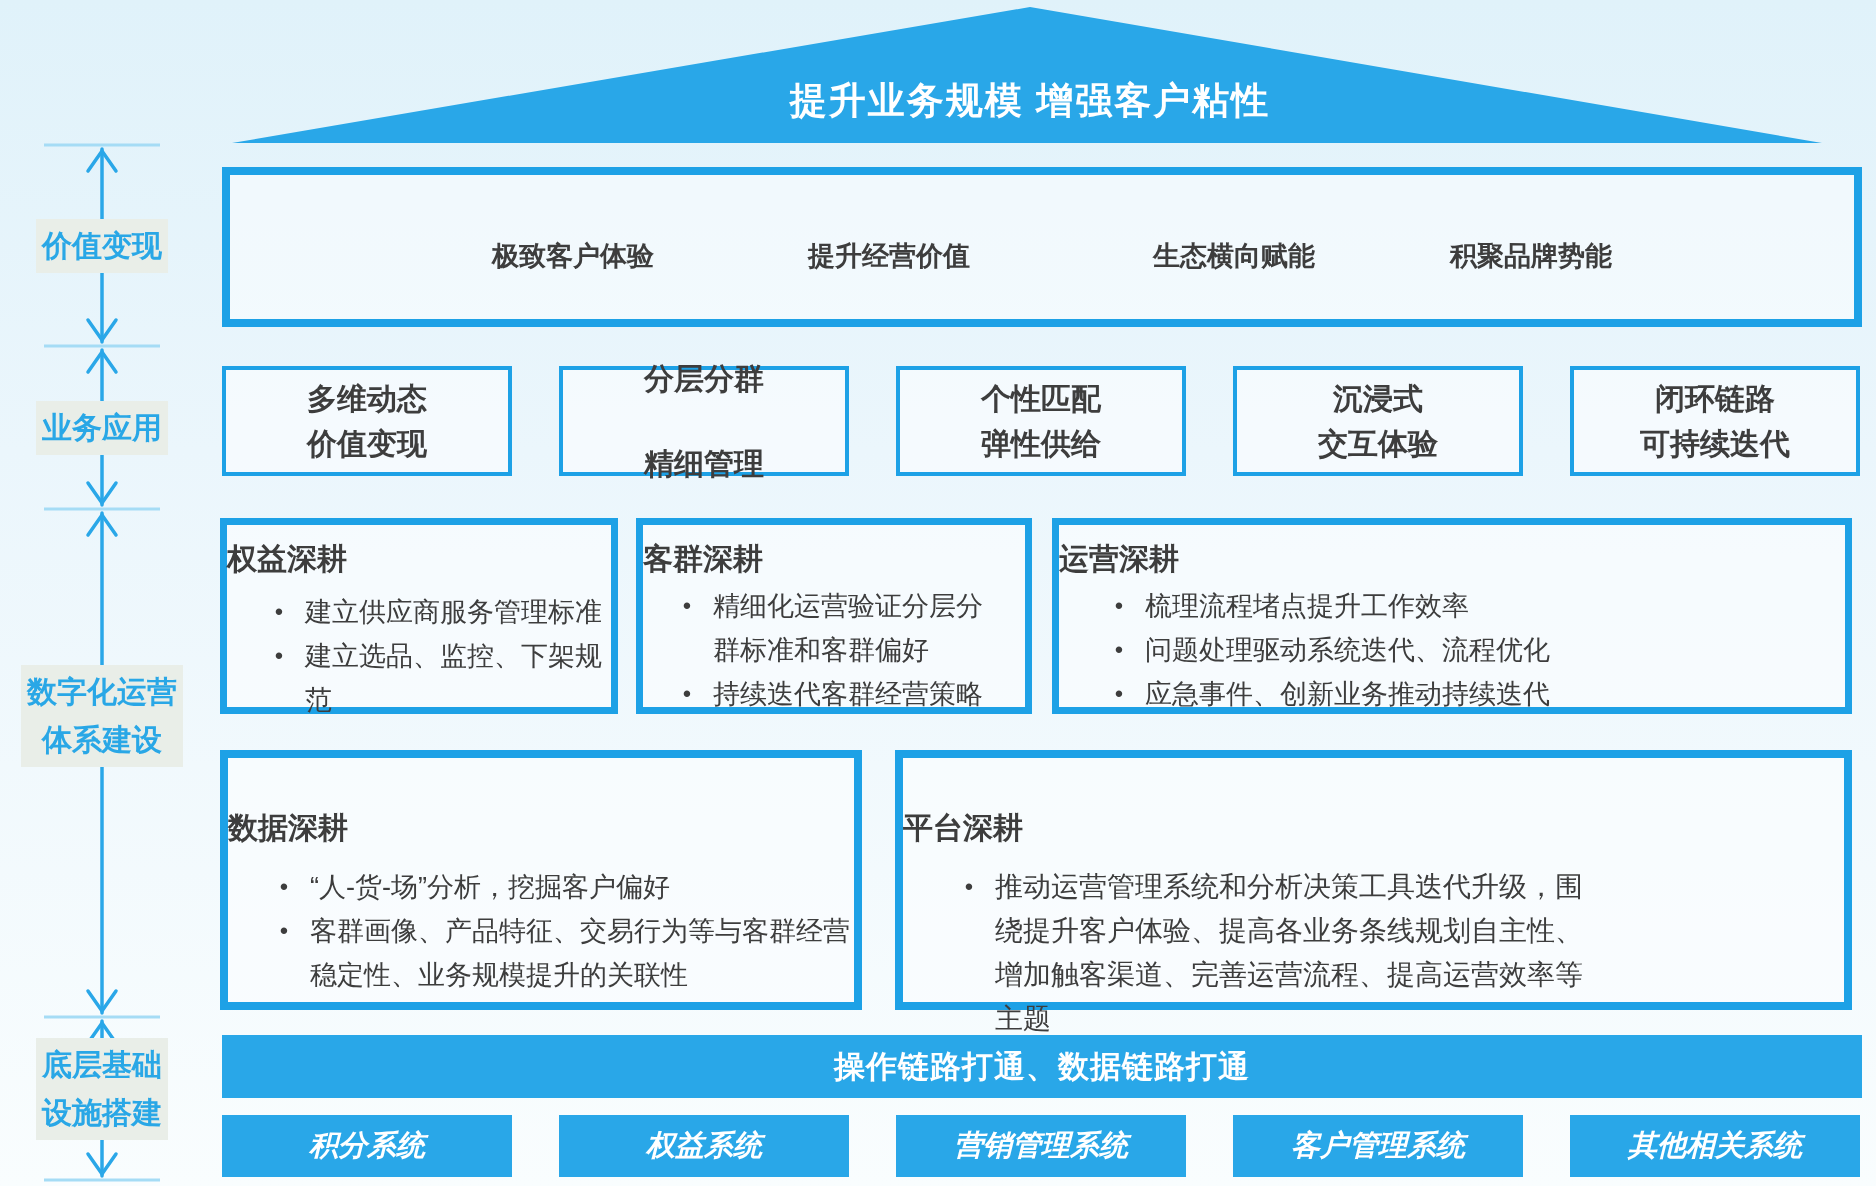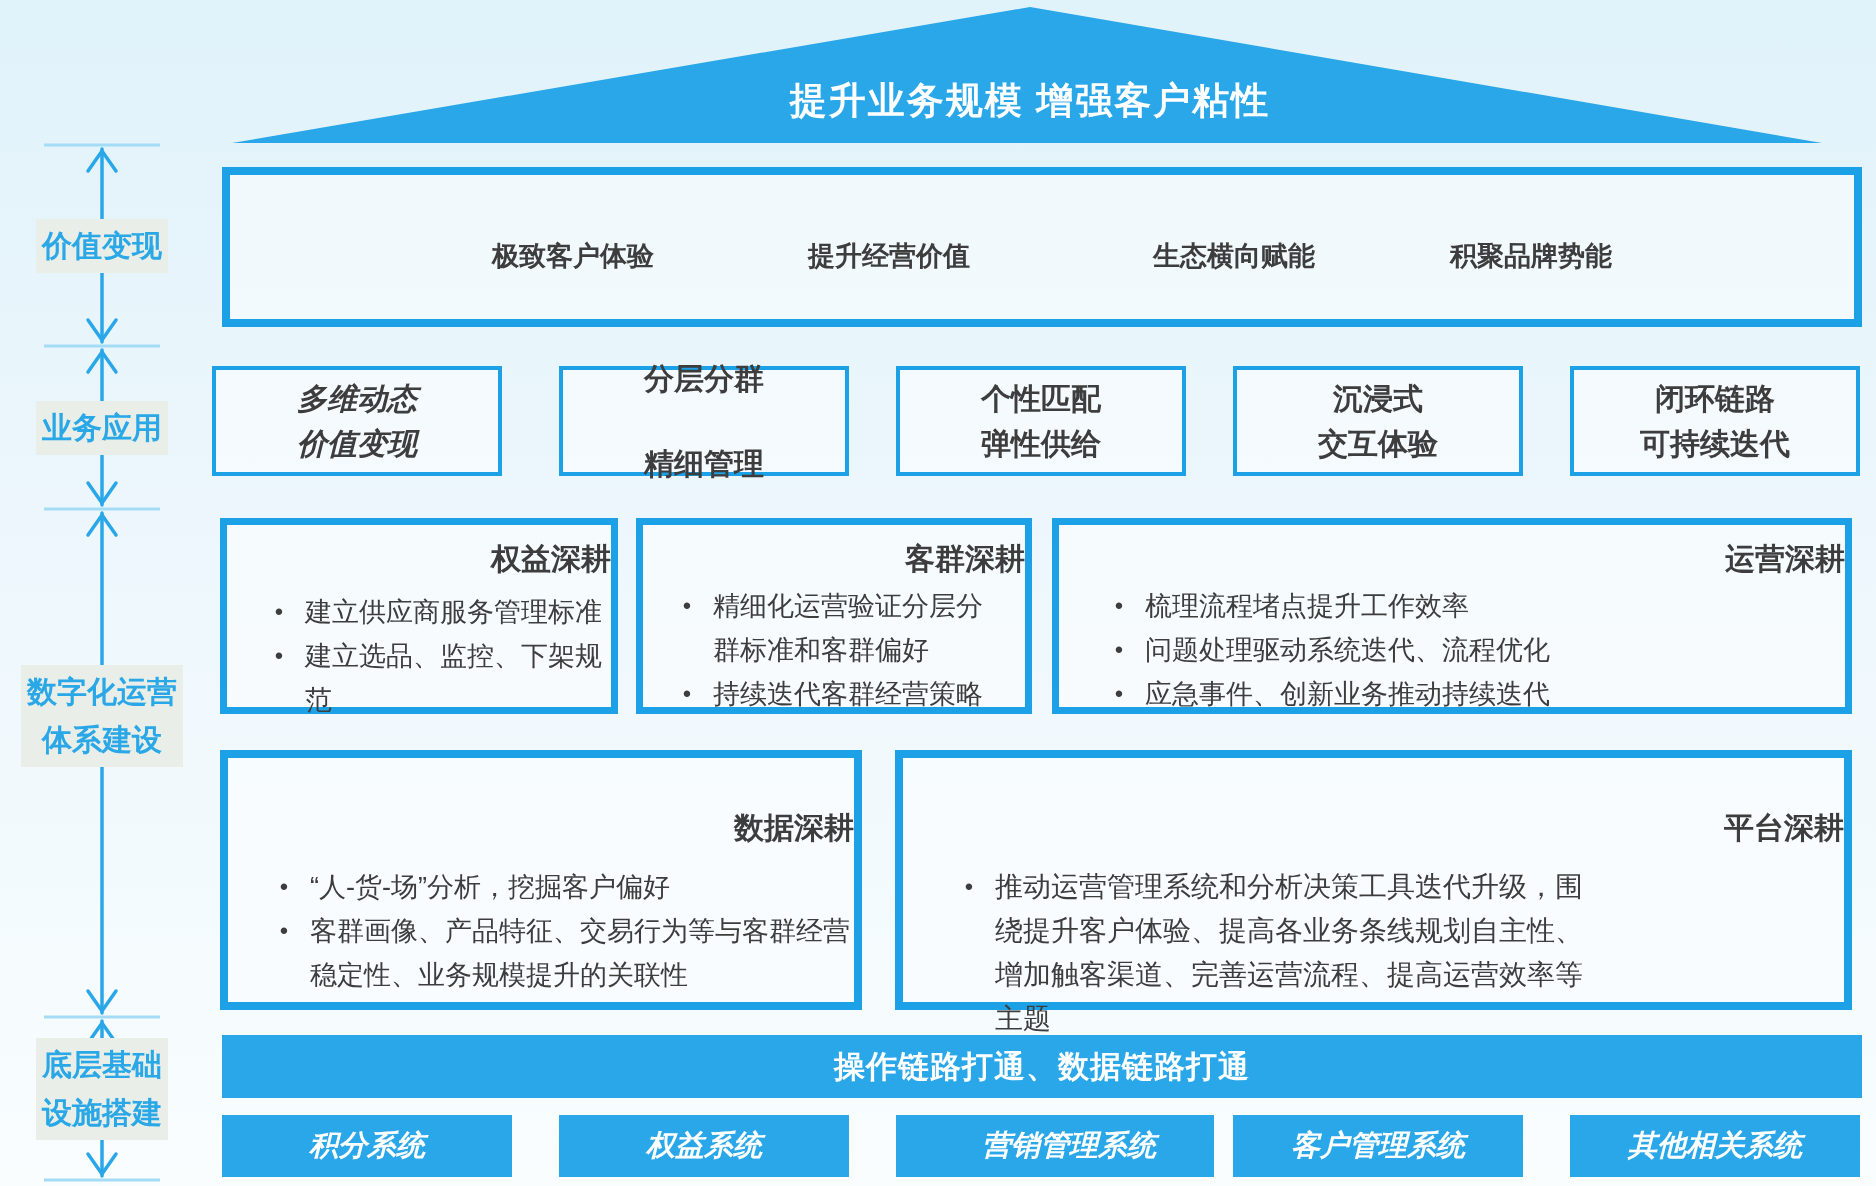--- a/index.html
+++ b/index.html
@@ -26,21 +26,21 @@
   
   .app-box{position:absolute;top:366px;width:290px;height:110px;box-sizing:border-box;
            border:4px solid #1da1e6;background:rgba(252,254,255,.6);
            display:flex;flex-direction:column;align-items:center;justify-content:center;
            color:#3d3d3d;font-size:30px;font-weight:bold;line-height:45px;text-align:center;}
 
   
   .cult-box{position:absolute;box-sizing:border-box;border:7px solid #1da1e6;
             background:rgba(252,254,255,.6);}
   .cult-box.thick{border-width:8px;}
-  .cult-title{text-align:right;color:#3d3d3d;font-size:30px;font-weight:bold;margin-top:14px;}
+  .cult-title{text-align:left;color:#3d3d3d;font-size:30px;font-weight:bold;margin-top:14px;}
   .cult-box.deep .cult-title{margin-top:50px;}
   .bullets{margin-top:10px;}
   .bullet{display:flex;align-items:flex-start;color:#3d3d3d;}
   .dot{flex:0 0 52px;text-align:center;font-size:24px;line-height:44px;}
   .btext{font-size:27px;line-height:44px;}
 
   
   .bar{position:absolute;left:222px;top:1035px;width:1640px;height:63px;background:#29a7e8;
        display:flex;align-items:center;justify-content:center;
        color:#ffffff;font-size:31px;font-weight:bold;letter-spacing:1px;}
@@ -97,21 +97,21 @@
   </svg>
   <div class="roof-title">提升业务规模 增强客户粘性</div>
 
   <div class="value-box">
     <span class="value-item" style="left:343px;">极致客户体验</span>
     <span class="value-item" style="left:659px;">提升经营价值</span>
     <span class="value-item" style="left:1004px;">生态横向赋能</span>
     <span class="value-item" style="left:1301px;">积聚品牌势能</span>
   </div>
 
-  <div class="app-box" style="left:212px;font-style:italic;">
+  <div class="app-box" style="left:222px;">
     <div>多维动态</div>
     <div>价值变现</div>
   </div>
   <div class="app-box" style="left:559px;gap:40px;">
     <div>分层分群</div>
     <div>精细管理</div>
   </div>
   <div class="app-box" style="left:896px;">
     <div>个性匹配</div>
     <div>弹性供给</div>
@@ -198,21 +198,21 @@
   <div class="bar">
     <span>操作链路打通、数据链路打通</span>
   </div>
 
   <div class="sys-box" style="left:222px;">
     <span>积分系统</span>
   </div>
   <div class="sys-box" style="left:559px;">
     <span>权益系统</span>
   </div>
-  <div class="sys-box" style="left:896px;padding-left:28px;">
+  <div class="sys-box" style="left:896px;">
     <span>营销管理系统</span>
   </div>
   <div class="sys-box" style="left:1233px;">
     <span>客户管理系统</span>
   </div>
   <div class="sys-box" style="left:1570px;">
     <span>其他相关系统</span>
   </div>
 
 </div>

